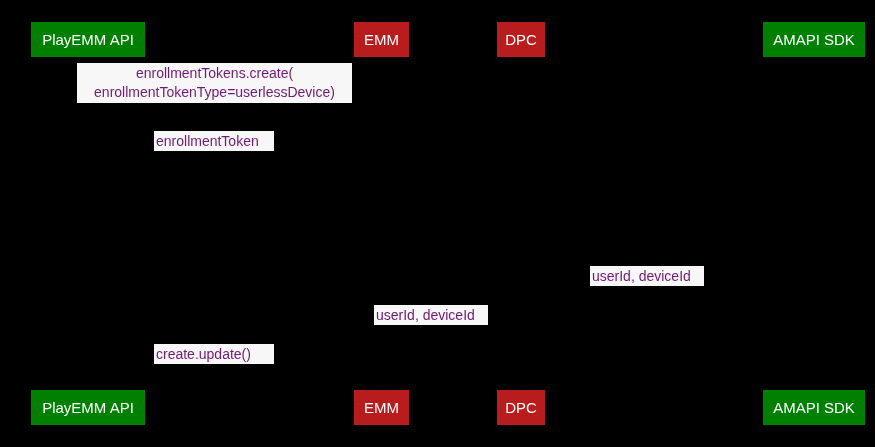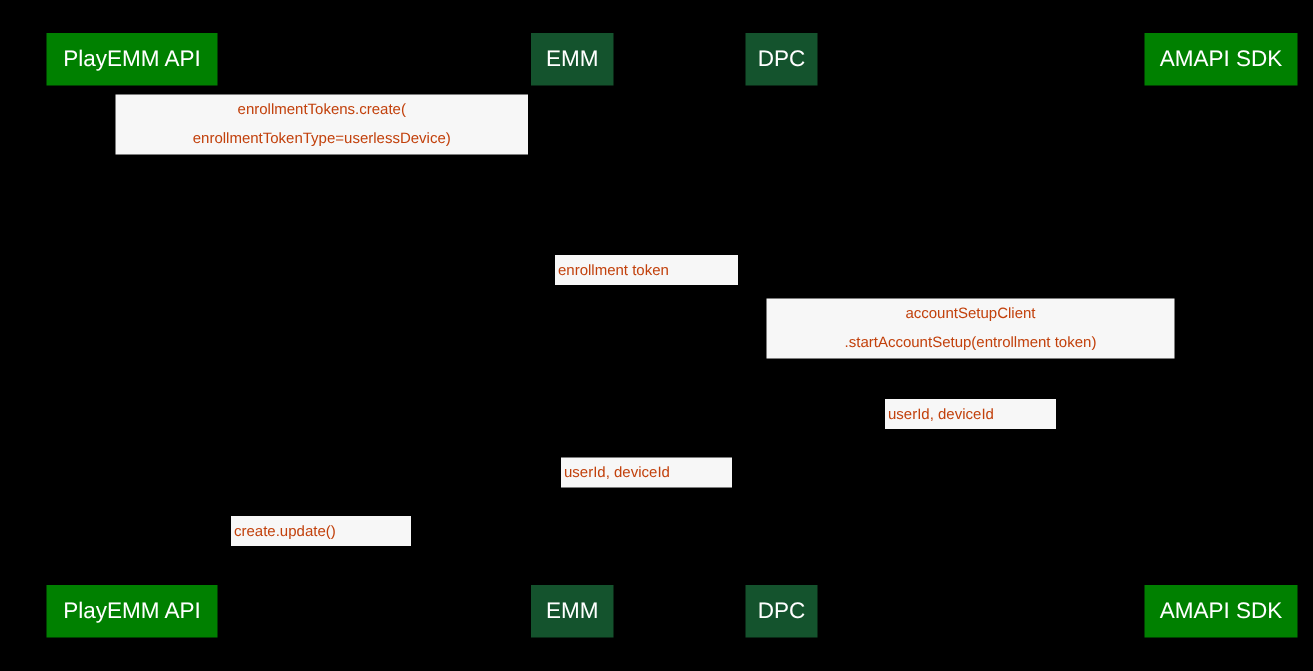--- a/index.html
+++ b/index.html
@@ -27,42 +27,42 @@
     line-height: 35px;
     text-align: center;
     color: #ffffff;
     font-size: 15px;
     font-family: "Liberation Sans", sans-serif;
     white-space: nowrap;
     letter-spacing: 0px;
     margin-left: 20px;
   }
   .participant.green { background: #008000; }
-  .participant.blue  { background: #14532d; }
+  .participant.blue  { background: #b91c1c; }
 
   
   .lifeline {
     position: absolute;
     width: 1px;
     background: #000000;
   }
 
   
   .arrow-line {
     position: absolute;
     height: 1px;
     background: #000000;
   }
 
   
   .msg-label {
     position: absolute;
     background: #f7f7f7;
-    color: #c2410c;
-    font-size: 10px;
+    color: #701a75;
+    font-size: 14px;
     font-family: "Liberation Sans", sans-serif;
     line-height: 19px;
     text-align: center;
     white-space: pre;
     padding: 1px 2px;
     box-sizing: border-box;
   }
   .msg-label.left  { text-align: left; }
 </style>
 </head>
@@ -95,25 +95,23 @@
     <span>DPC</span>
   </div>
 
   <div class="participant green" style="left:743px; top:22px; width:102px;">
     <span>AMAPI SDK</span>
   </div>
 
   <div class="msg-label" style="left:77px; top:63px; width:275px; height:40px;">enrollmentTokens.create(
 enrollmentTokenType=userlessDevice)</div>
 
+  <div class="msg-label left" style="left:154px; top:131px; width:120px; height:20px;">enrollmentToken</div>
 
-  <div class="msg-label left" style="left:370px; top:170px; width:122px; height:20px;">enrollment token</div>
 
-  <div class="msg-label" style="left:511px; top:199px; width:272px; height:40px;">accountSetupClient
-.startAccountSetup(entrollment token)</div>
 
   <div class="msg-label left" style="left:590px; top:266px; width:114px; height:20px;">userId, deviceId</div>
 
   <div class="msg-label left" style="left:374px; top:305px; width:114px; height:20px;">userId, deviceId</div>
 
   <div class="msg-label left" style="left:154px; top:344px; width:120px; height:20px;">create.update()</div>
 
   <div class="participant green" style="left:11px; top:390px; width:114px;">
     <span>PlayEMM API</span>
   </div>

